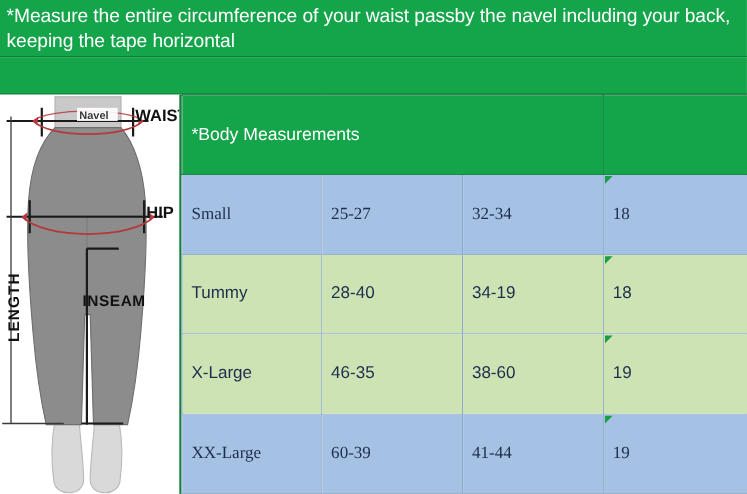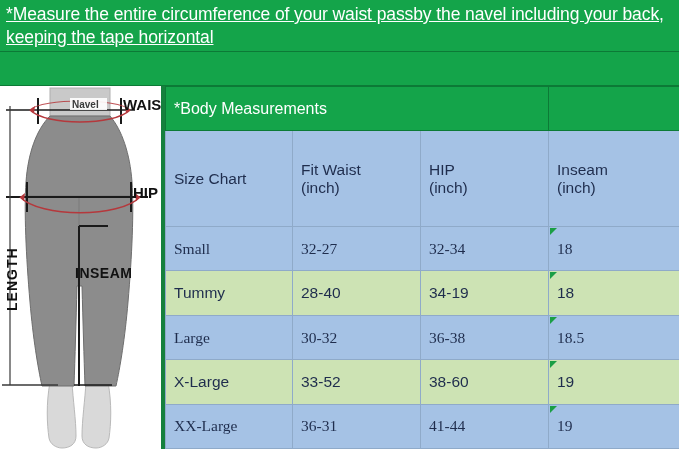--- a/index.html
+++ b/index.html
@@ -26,40 +26,39 @@
     box-sizing: border-box;
     border-bottom: 1px solid #0c7a36;
   }
   #banner-measure {
     top: 0;
     height: 52px;
     padding: 3px 6px 0 6px;
     font-size: 17.5px;
     line-height: 23px;
     letter-spacing: -0.1px;
-    text-decoration: underline;
   }
   #banner-features {
     top: 52px;
     height: 34px;
     padding: 4px 6px 0 6px;
     font-size: 17.5px;
     line-height: 25px;
     white-space: pre;
   }
 
   
   #illustration-panel {
     position: absolute;
     left: 0;
     top: 86px;
     width: 165px;
     height: 363px;
     background: #ffffff;
-    border-right: 4px solid #15803d;
+    border-right: 2px solid #15803d;
     box-sizing: border-box;
     overflow: hidden;
   }
   #illustration-panel svg {
     display: block;
   }
 
   
   #size-table {
     position: absolute;
@@ -211,45 +210,28 @@
         <col class="col-inseam">
     </colgroup>
     <tbody>
       <tr id="row-body-measurements">
         <td colspan="3">
           <span class="cell-text">*Body Measurements</span>
         </td>
         <td class="blank-green"></td>
       </tr>
 
-      <tr id="row-columns">
-        <td>
-          <span class="cell-text">Size Chart</span>
-        </td>
-        <td>
-          <span class="hdr-two-line">Fit Waist</span>
-          <span class="hdr-two-line">(inch)</span>
-        </td>
-        <td>
-          <span class="hdr-two-line">HIP</span>
-          <span class="hdr-two-line">(inch)</span>
-        </td>
-        <td>
-          <span class="hdr-two-line">Inseam</span>
-          <span class="hdr-two-line">(inch)</span>
-        </td>
-      </tr>
 
 
       <tr class="row-blue">
         <td>
             <span class="cell-text">Small</span>
           </td>
         <td>
-            <span class="cell-text">32-27</span>
+            <span class="cell-text">25-27</span>
           </td>
         <td>
             <span class="cell-text">32-34</span>
           </td>
         <td>
             <span class="err-marker"></span>
             <span class="cell-text">18</span>
           </td>
       </tr>
 
@@ -262,58 +244,43 @@
           </td>
         <td>
             <span class="cell-text">34-19</span>
           </td>
         <td>
             <span class="err-marker"></span>
             <span class="cell-text">18</span>
           </td>
       </tr>
 
+
+      <tr class="row-green">
+        <td>
+            <span class="cell-text">X-Large</span>
+          </td>
+        <td>
+            <span class="cell-text">46-35</span>
+          </td>
+        <td>
+            <span class="cell-text">38-60</span>
+          </td>
+        <td>
+            <span class="err-marker"></span>
+            <span class="cell-text">19</span>
+          </td>
+      </tr>
+
       <tr class="row-blue">
         <td>
-            <span class="cell-text">Large</span>
-          </td>
-        <td>
-            <span class="cell-text">30-32</span>
-          </td>
-        <td>
-            <span class="cell-text">36-38</span>
-          </td>
-        <td>
-            <span class="err-marker"></span>
-            <span class="cell-text">18.5</span>
-          </td>
-      </tr>
-
-      <tr class="row-green">
-        <td>
-            <span class="cell-text">X-Large</span>
-          </td>
-        <td>
-            <span class="cell-text">33-52</span>
-          </td>
-        <td>
-            <span class="cell-text">38-60</span>
-          </td>
-        <td>
-            <span class="err-marker"></span>
-            <span class="cell-text">19</span>
-          </td>
-      </tr>
-
-      <tr class="row-blue">
-        <td>
             <span class="cell-text">XX-Large</span>
           </td>
         <td>
-            <span class="cell-text">36-31</span>
+            <span class="cell-text">60-39</span>
           </td>
         <td>
             <span class="cell-text">41-44</span>
           </td>
         <td>
             <span class="err-marker"></span>
             <span class="cell-text">19</span>
           </td>
       </tr>
     </tbody>

